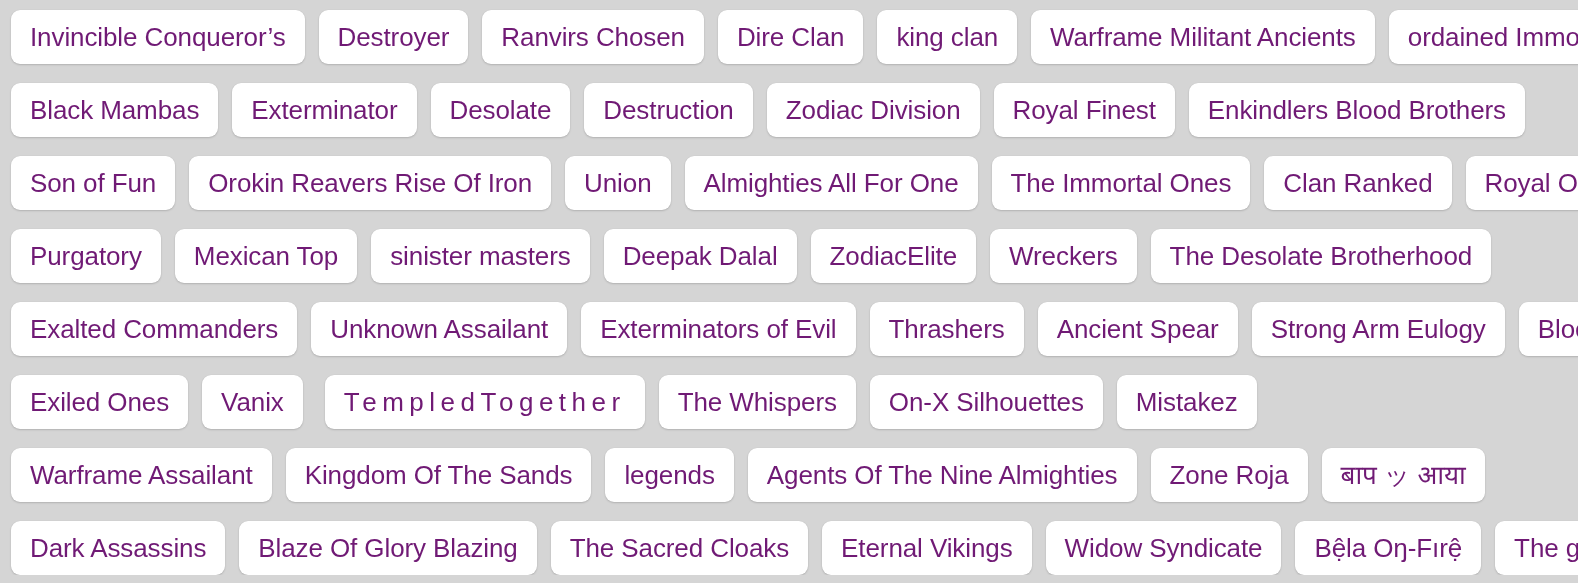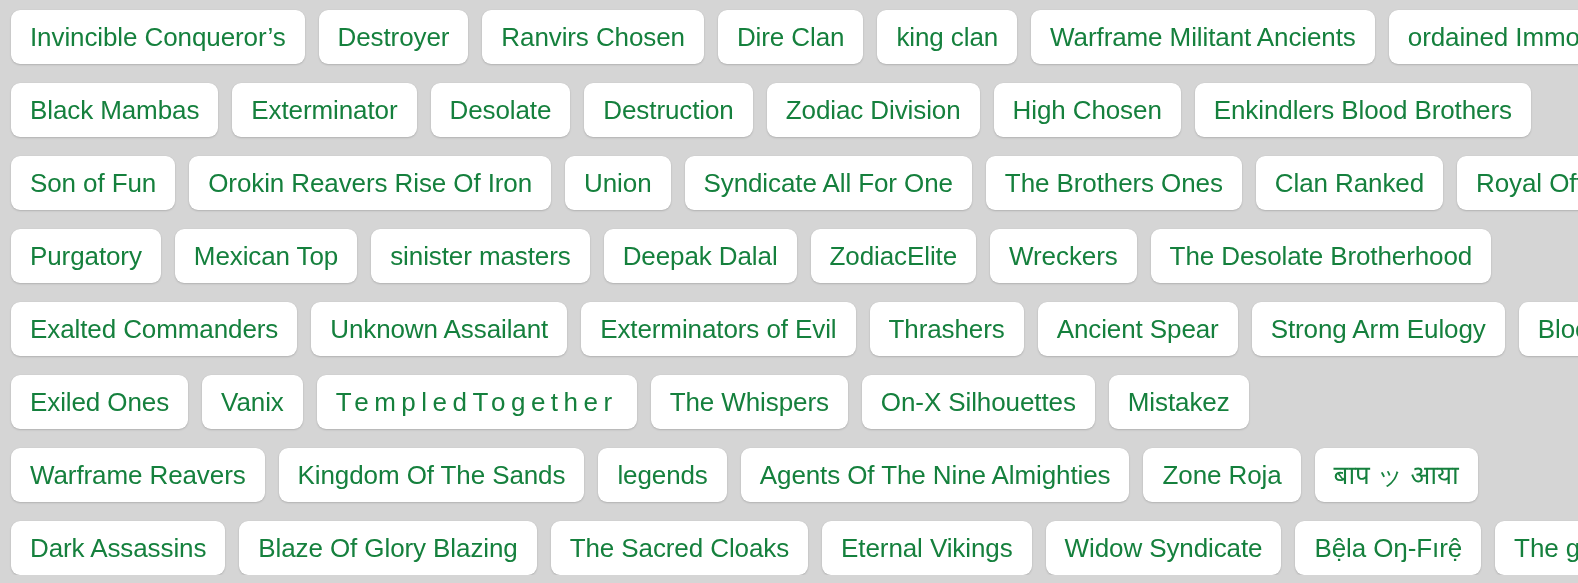--- a/index.html
+++ b/index.html
@@ -34,31 +34,32 @@
   .tag-chip {
     display: inline-flex;
     align-items: center;
     justify-content: center;
     height: 54px;
     flex: 0 0 auto;
     padding: 0 19px;
     background: #ffffff;
     border-radius: 9px;
     box-shadow: 0 1px 2px rgba(0,0,0,0.16), 0 0 1px rgba(0,0,0,0.10);
-    color: #15803d;
+    color: #701a75;
     font-size: 26px;
     line-height: 1;
     font-weight: 400;
     letter-spacing: -0.1px;
     white-space: nowrap;
     cursor: pointer;
     user-select: none;
   }
   .tag-chip.spaced {
     letter-spacing: 5.5px;
+    margin-left: 8px;
   }
 </style>
 </head>
 <body>
 
 <div id="tag-cloud">
     <div class="tag-row">
       <div class="tag-chip">
         <span>Invincible Conqueror’s</span>
       </div>
@@ -91,41 +92,41 @@
       <div class="tag-chip">
         <span>Desolate</span>
       </div>
       <div class="tag-chip">
         <span>Destruction</span>
       </div>
       <div class="tag-chip">
         <span>Zodiac Division</span>
       </div>
       <div class="tag-chip">
-        <span>High Chosen</span>
+        <span>Royal Finest</span>
       </div>
       <div class="tag-chip">
         <span>Enkindlers Blood Brothers</span>
       </div>
     </div>
     <div class="tag-row">
       <div class="tag-chip">
         <span>Son of Fun</span>
       </div>
       <div class="tag-chip">
         <span>Orokin Reavers Rise Of Iron</span>
       </div>
       <div class="tag-chip">
         <span>Union</span>
       </div>
       <div class="tag-chip">
-        <span>Syndicate All For One</span>
-      </div>
-      <div class="tag-chip">
-        <span>The Brothers Ones</span>
+        <span>Almighties All For One</span>
+      </div>
+      <div class="tag-chip">
+        <span>The Immortal Ones</span>
       </div>
       <div class="tag-chip">
         <span>Clan Ranked</span>
       </div>
       <div class="tag-chip">
         <span>Royal Officer</span>
       </div>
     </div>
     <div class="tag-row">
       <div class="tag-chip">
@@ -188,21 +189,21 @@
       </div>
       <div class="tag-chip">
         <span>On-X Silhouettes</span>
       </div>
       <div class="tag-chip">
         <span>Mistakez</span>
       </div>
     </div>
     <div class="tag-row">
       <div class="tag-chip">
-        <span>Warframe Reavers</span>
+        <span>Warframe Assailant</span>
       </div>
       <div class="tag-chip">
         <span>Kingdom Of The Sands</span>
       </div>
       <div class="tag-chip">
         <span>legends</span>
       </div>
       <div class="tag-chip">
         <span>Agents Of The Nine Almighties</span>
       </div>

